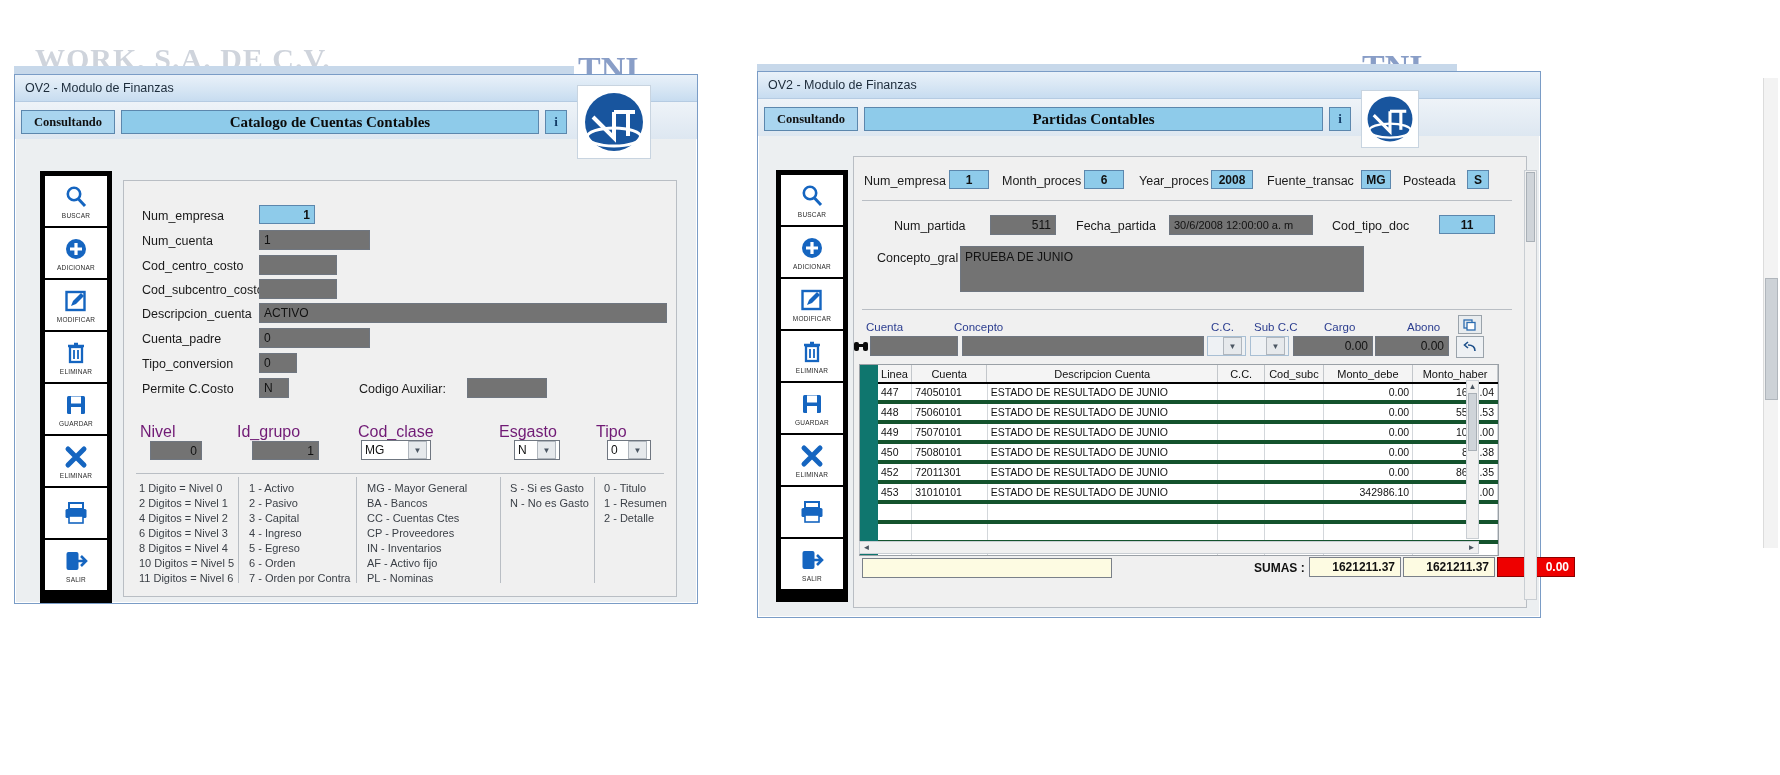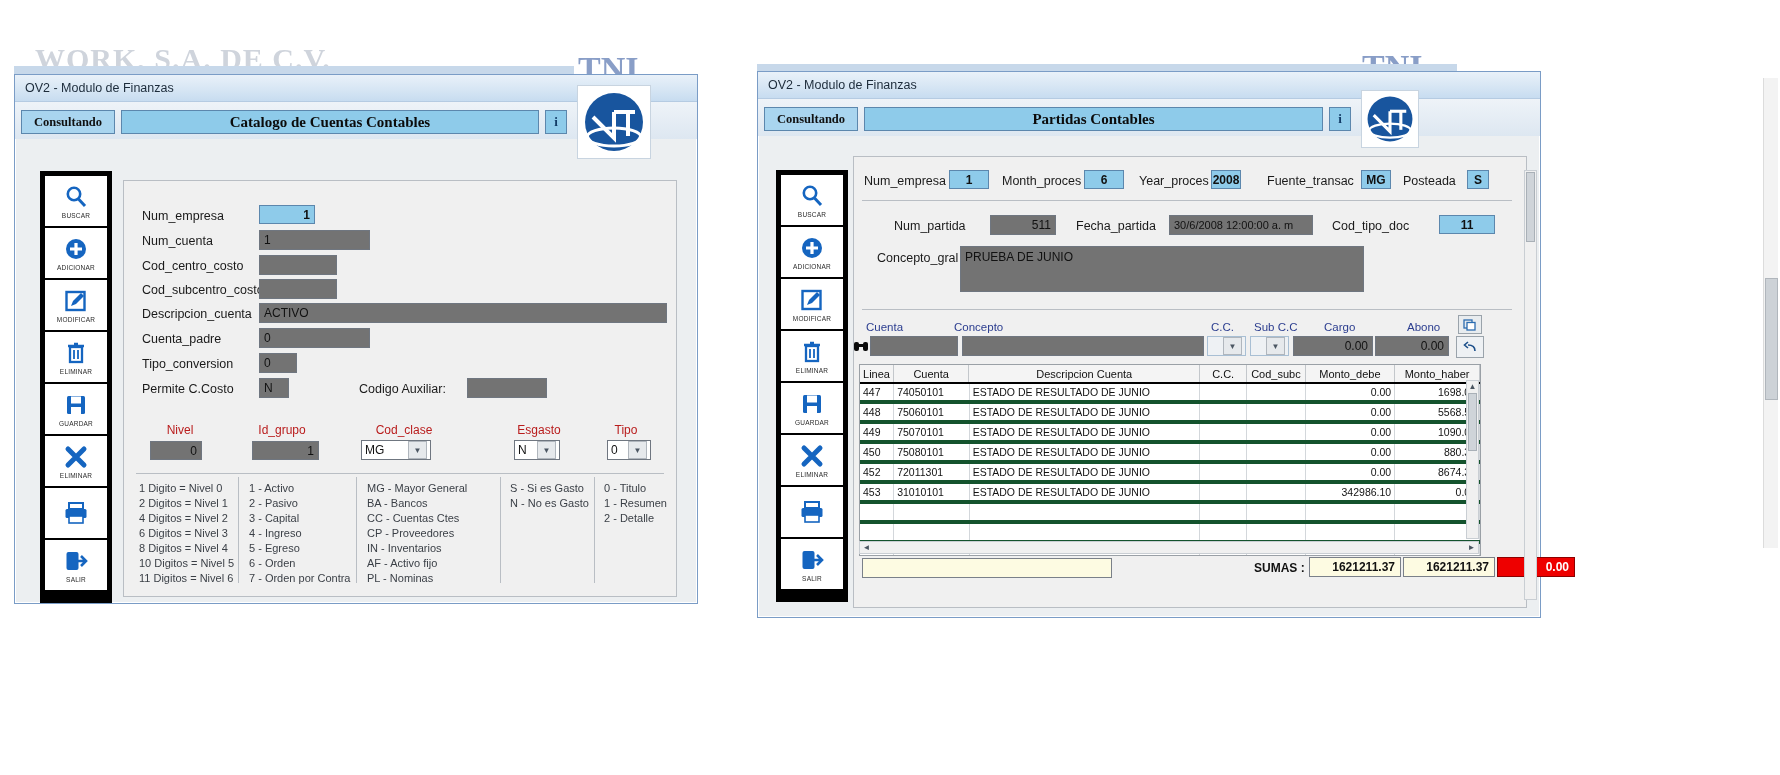--- a/index.html
+++ b/index.html
@@ -55,21 +55,21 @@
   .fld.blue{background:#8ecbea;border:1px solid #5c87ad;justify-content:flex-end;font-weight:bold;}
   .fld.right{justify-content:flex-end;}
   .sel{background:#ffffff;border:1px solid #6f7680;box-sizing:border-box;font-size:12px;color:#111;
        display:flex;align-items:center;padding:0 3px;justify-content:space-between;}
   .arrow{width:17px;height:16px;background:#e6e9ec;border:1px solid #b0b6bd;display:flex;align-items:center;justify-content:center;
          font-size:8px;color:#4b5662;}
   .hr{position:absolute;height:1px;background:#b9bec4;}
   .vr{position:absolute;width:1px;background:#b9bec4;}
 
   .leg-col{position:absolute;}
-  .leg-hdr{font-size:12px;color:#b91c1c;text-align:center;}
+  .leg-hdr{font-size:16px;color:#701a75;}
   .leg-item{font-size:11px;color:#3a3f46;line-height:15px;white-space:nowrap;}
 
   
   .gridhdr{display:flex;background:#f4f4f4;border-bottom:2px solid #000;height:17px;align-items:center;}
   .gridhdr div{font-size:11px;color:#111;text-align:center;border-right:1px solid #c3c7cb;height:100%;
                display:flex;align-items:center;justify-content:center;box-sizing:border-box;}
   .grow{display:flex;height:16px;border-bottom:4px solid #14532d;background:#fff;}
   .grow div{font-size:10.5px;color:#111;border-right:1px solid #d3d7db;height:100%;display:flex;align-items:center;
             box-sizing:border-box;padding:0 3px;}
   .c-linea{width:36px;justify-content:flex-start;}
@@ -420,21 +420,21 @@
 
   <div class="panel" style="left:95px;top:84px;width:672px;height:450px;">
 
     <div class="lbl" style="position:absolute;left:10px;top:17px;">Num_empresa</div>
     <div class="fld blue" style="position:absolute;left:95px;top:13px;width:40px;height:19px;justify-content:center;">1</div>
 
     <div class="lbl" style="position:absolute;left:148px;top:17px;">Month_proces</div>
     <div class="fld blue" style="position:absolute;left:230px;top:13px;width:40px;height:19px;justify-content:center;">6</div>
 
     <div class="lbl" style="position:absolute;left:285px;top:17px;">Year_proces</div>
-    <div class="fld blue" style="position:absolute;left:357px;top:13px;width:30px;height:19px;justify-content:center;">2008</div>
+    <div class="fld blue" style="position:absolute;left:357px;top:13px;width:42px;height:19px;justify-content:center;">2008</div>
 
     <div class="lbl" style="position:absolute;left:413px;top:17px;">Fuente_transac</div>
     <div class="fld blue" style="position:absolute;left:507px;top:13px;width:30px;height:19px;justify-content:center;">MG</div>
 
     <div class="lbl" style="position:absolute;left:549px;top:17px;">Posteada</div>
     <div class="fld blue" style="position:absolute;left:613px;top:13px;width:22px;height:19px;justify-content:center;">S</div>
 
     <div class="hr" style="left:8px;top:43px;width:650px;"></div>
 
     <div class="lbl" style="position:absolute;left:40px;top:62px;">Num_partida</div>
@@ -483,21 +483,21 @@
           <rect x="1" y="1" width="8" height="8" fill="none" stroke="#2b6cb0" stroke-width="1.3"></rect>
           <rect x="4" y="3.5" width="8" height="7.5" fill="#fff" stroke="#2b6cb0" stroke-width="1.3"></rect>
         </svg>
     </div>
     <div style="position:absolute;left:602px;top:179px;width:26px;height:20px;background:#eef1f4;border:1px solid #9aa3ab;display:flex;align-items:center;justify-content:center;">
       <svg width="16" height="13" viewBox="0 0 16 13">
           <path d="M13 10c0-4-3-6-7-6M6 1L2.5 4 6 7" fill="none" stroke="#1b4f8a" stroke-width="1.6"></path>
         </svg>
     </div>
 
-    <div style="position:absolute;left:5px;top:207px;width:620px;height:190px;border:1px solid #9aa0a6;background:#0f766e;overflow:hidden;">
+    <div style="position:absolute;left:5px;top:207px;width:620px;height:190px;border:1px solid #9aa0a6;background:#0f766e;overflow:hidden;padding-left:18px;">
       <div class="gridhdr">
         <div class="c-linea" style="justify-content:center;">Linea</div>
         <div class="c-cta" style="justify-content:center;">Cuenta</div>
         <div class="c-desc" style="justify-content:center;">Descripcion Cuenta</div>
         <div class="c-cc">C.C.</div>
         <div class="c-sub">Cod_subc</div>
         <div class="c-deb" style="justify-content:center !important;">Monto_debe</div>
         <div class="c-hab" style="justify-content:center !important;">Monto_haber</div>
       </div>
       <div id="grid-body">

